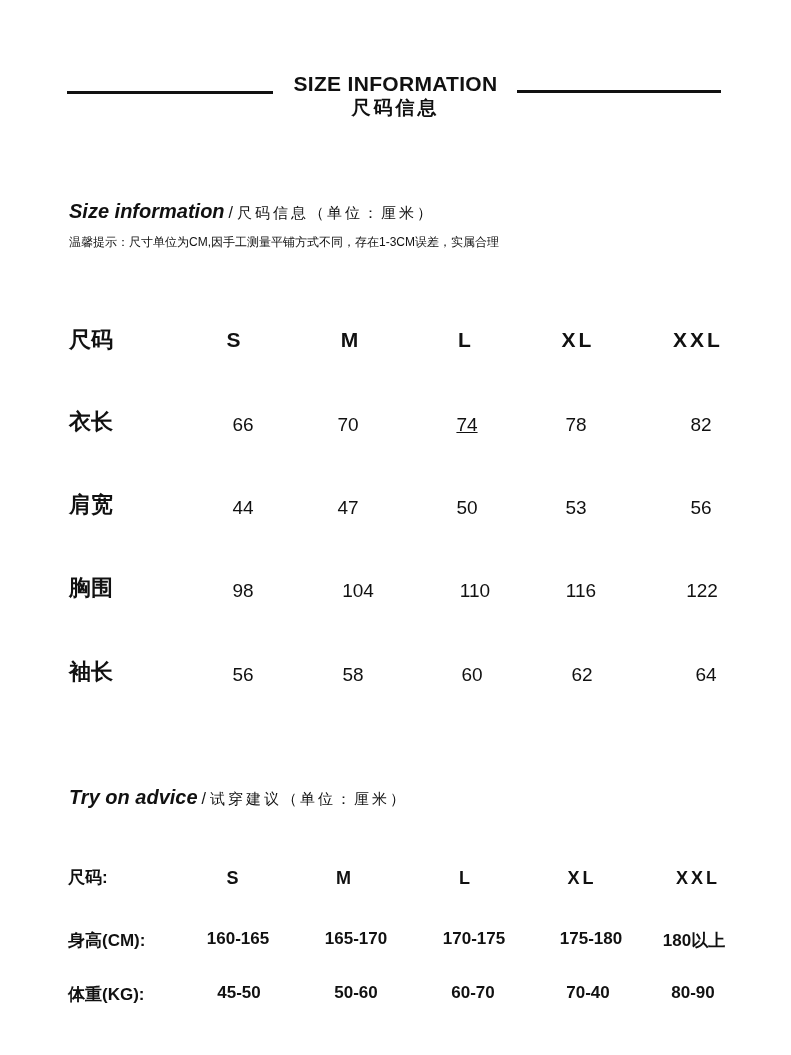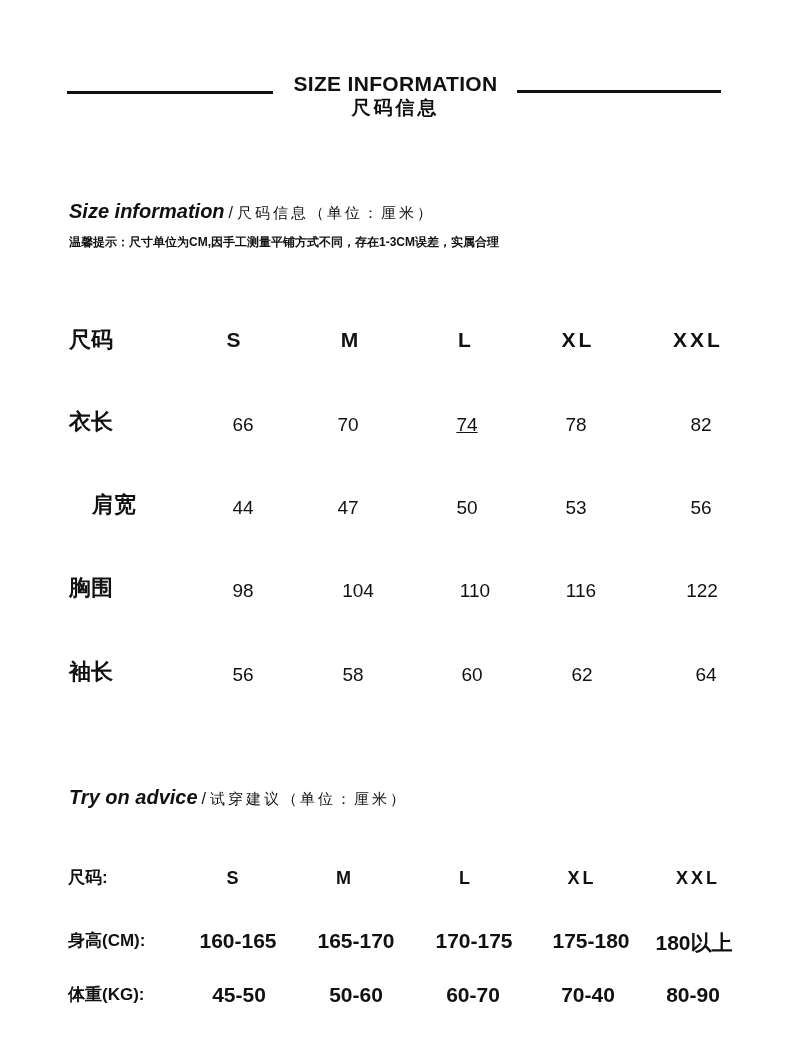--- a/index.html
+++ b/index.html
@@ -4,28 +4,28 @@
 <style>
   html, body { margin:0; padding:0; background:#ffffff; }
   body { width:791px; height:1055px; position:relative; overflow:hidden; color:#111; font-family:"Liberation Sans","DejaVu Sans",sans-serif; }
   .rule { position:absolute; height:3px; background:#111; }
   .title-en { position:absolute; left:0; width:791px; top:72px; text-align:center; font-size:21px; font-weight:bold; letter-spacing:0.3px; }
   .title-cn { position:absolute; left:0; width:791px; top:95px; text-align:center; font-size:19px; font-weight:bold; letter-spacing:3px; }
   .sec-head { position:absolute; left:69px; white-space:nowrap; }
   .sec-head .en { font-size:20px; font-weight:bold; font-style:italic; }
   .sec-head .sl { font-size:16px; margin:0 4px; }
   .sec-head .cn { font-size:15px; letter-spacing:3px; }
-  .note { position:absolute; left:69px; top:234px; font-size:12px;font-weight:bold; }
+  .note { position:absolute; left:69px; top:234px; font-size:12px; }
   .cell { position:absolute; text-align:center; width:100px; transform:translateX(-50%); white-space:nowrap; }
   .rowlabel { position:absolute; left:69px; font-size:22px; font-weight:bold; white-space:nowrap; }
   .sz { font-size:21px; font-weight:bold; letter-spacing:3px; }
   .val { font-size:19px; }
   .rowlabel2 { position:absolute; left:68px; font-size:17px; font-weight:bold; white-space:nowrap; }
   .sz2 { font-size:18px; font-weight:bold; letter-spacing:3px; }
-  .val2 { font-size:21px; font-weight:bold; }
+  .val2 { font-size:17px; font-weight:bold; }
 </style>
 </head>
 <body>
 
 <div class="rule" style="left:67px; top:91px; width:206px;"></div>
 <div class="rule" style="left:517px; top:90px; width:204px;"></div>
 <div class="title-en">SIZE INFORMATION</div>
 <div class="title-cn">尺码信息</div>
 
 <div class="sec-head" style="top:200px;">
@@ -46,21 +46,21 @@
   <div>
     <div class="rowlabel" style="top:407px;text-align:right;">衣长</div>
     <div class="cell val" style="left:243px; top:414px;">66</div>
     <div class="cell val" style="left:348px; top:414px;">70</div>
     <div class="cell val" style="left:467px; top:414px;text-decoration:underline;">74</div>
     <div class="cell val" style="left:576px; top:414px;">78</div>
     <div class="cell val" style="left:701px; top:414px;">82</div>
   </div>
 
   <div>
-    <div class="rowlabel" style="top:490px;margin-left:23px;">肩宽</div>
+    <div class="rowlabel" style="top:490px;">肩宽</div>
     <div class="cell val" style="left:243px; top:497px;">44</div>
     <div class="cell val" style="left:348px; top:497px;">47</div>
     <div class="cell val" style="left:467px; top:497px;">50</div>
     <div class="cell val" style="left:576px; top:497px;">53</div>
     <div class="cell val" style="left:701px; top:497px;">56</div>
   </div>
 
   <div>
     <div class="rowlabel" style="top:573px;">胸围</div>
     <div class="cell val" style="left:243px; top:580px;">98</div>

